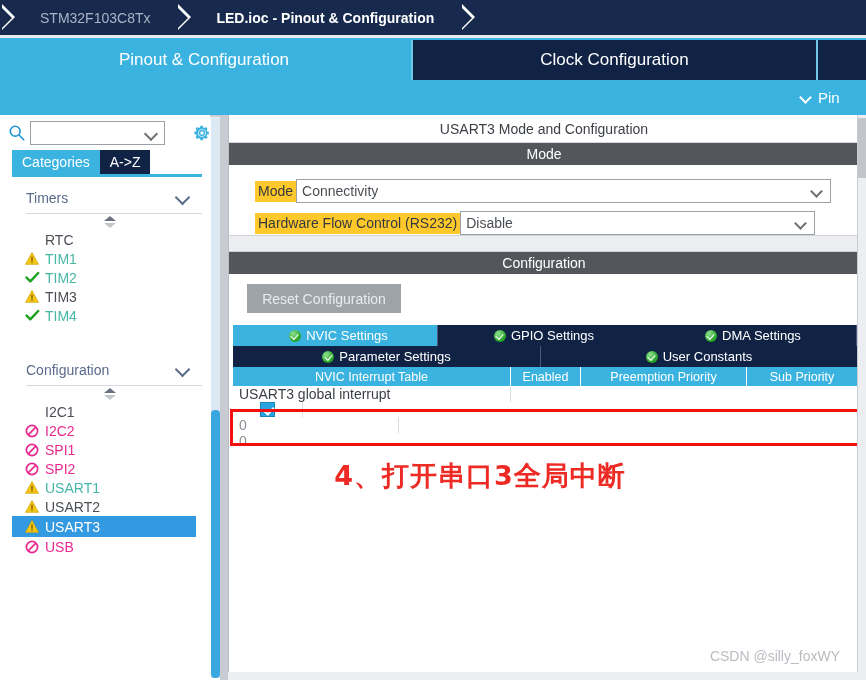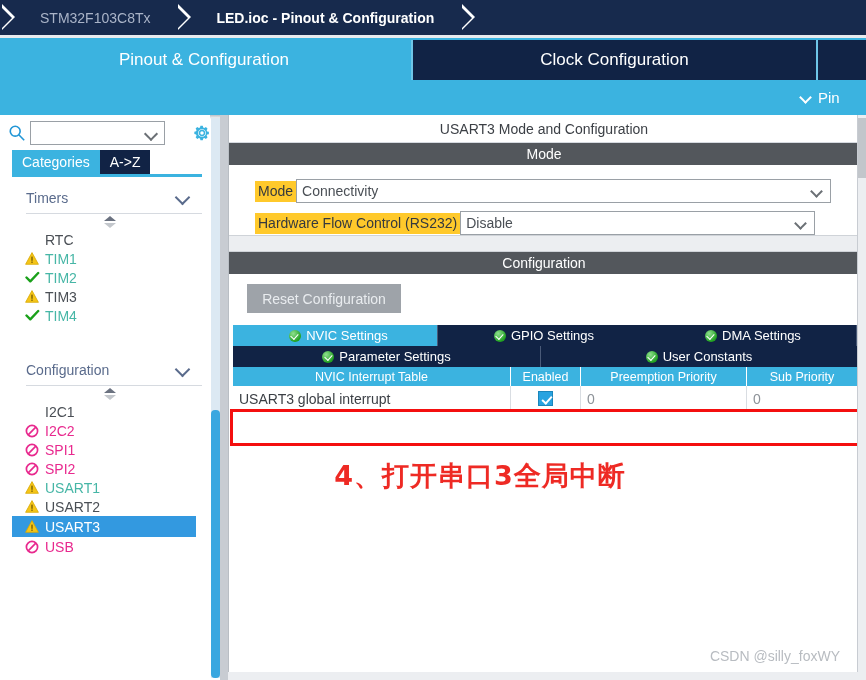--- a/index.html
+++ b/index.html
@@ -215,21 +215,21 @@
   }
 
   
   .tbl{ position:absolute; left:4px; width:624px; }
   .tbl-head{ display:flex; height:19px; background:#3bb3e0; }
   .th{
     display:flex; align-items:center; justify-content:center;
     font-size:12.5px; color:#ffffff; border-right:1px solid #ffffff;
     overflow:hidden; white-space:nowrap;
   }
-  .tbl-row{ display:flex; height:26px; background:#ffffff; border-bottom:1px solid #d9dde2;}
+  .tbl-row{ display:flex; height:26px; background:#ffffff; border-bottom:1px solid #d9dde2;flex-direction:column;}
   .td{
     display:flex; align-items:center; font-size:14px; color:#3b3f45;
     border-right:1px solid #d9dde2; padding-left:6px; white-space:nowrap;
   }
   .td.ctr{ justify-content:center; padding-left:0; }
   .cbx{
     width:15px;height:15px;background:#29a3e0;border:1px solid #1b86bb; position:relative;
   }
   .cbx::after{
     content:""; position:absolute; left:4.5px; top:2px;

